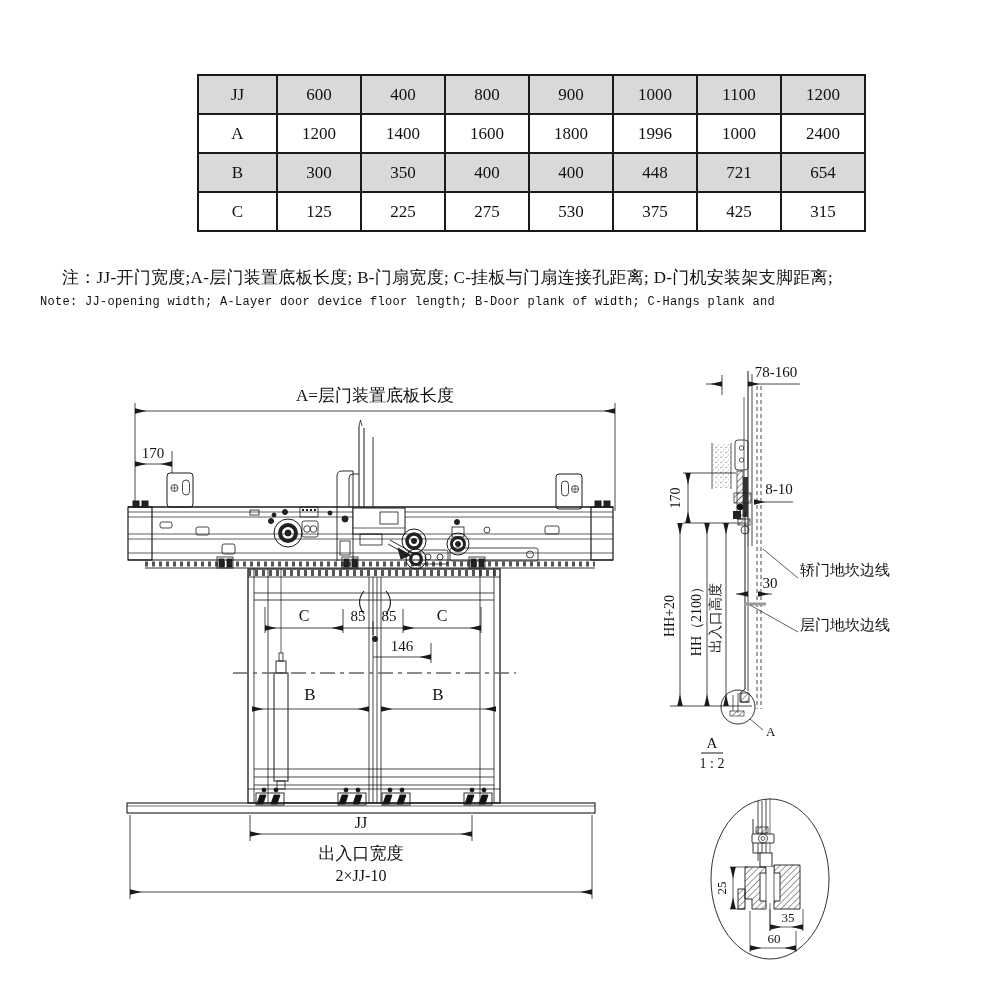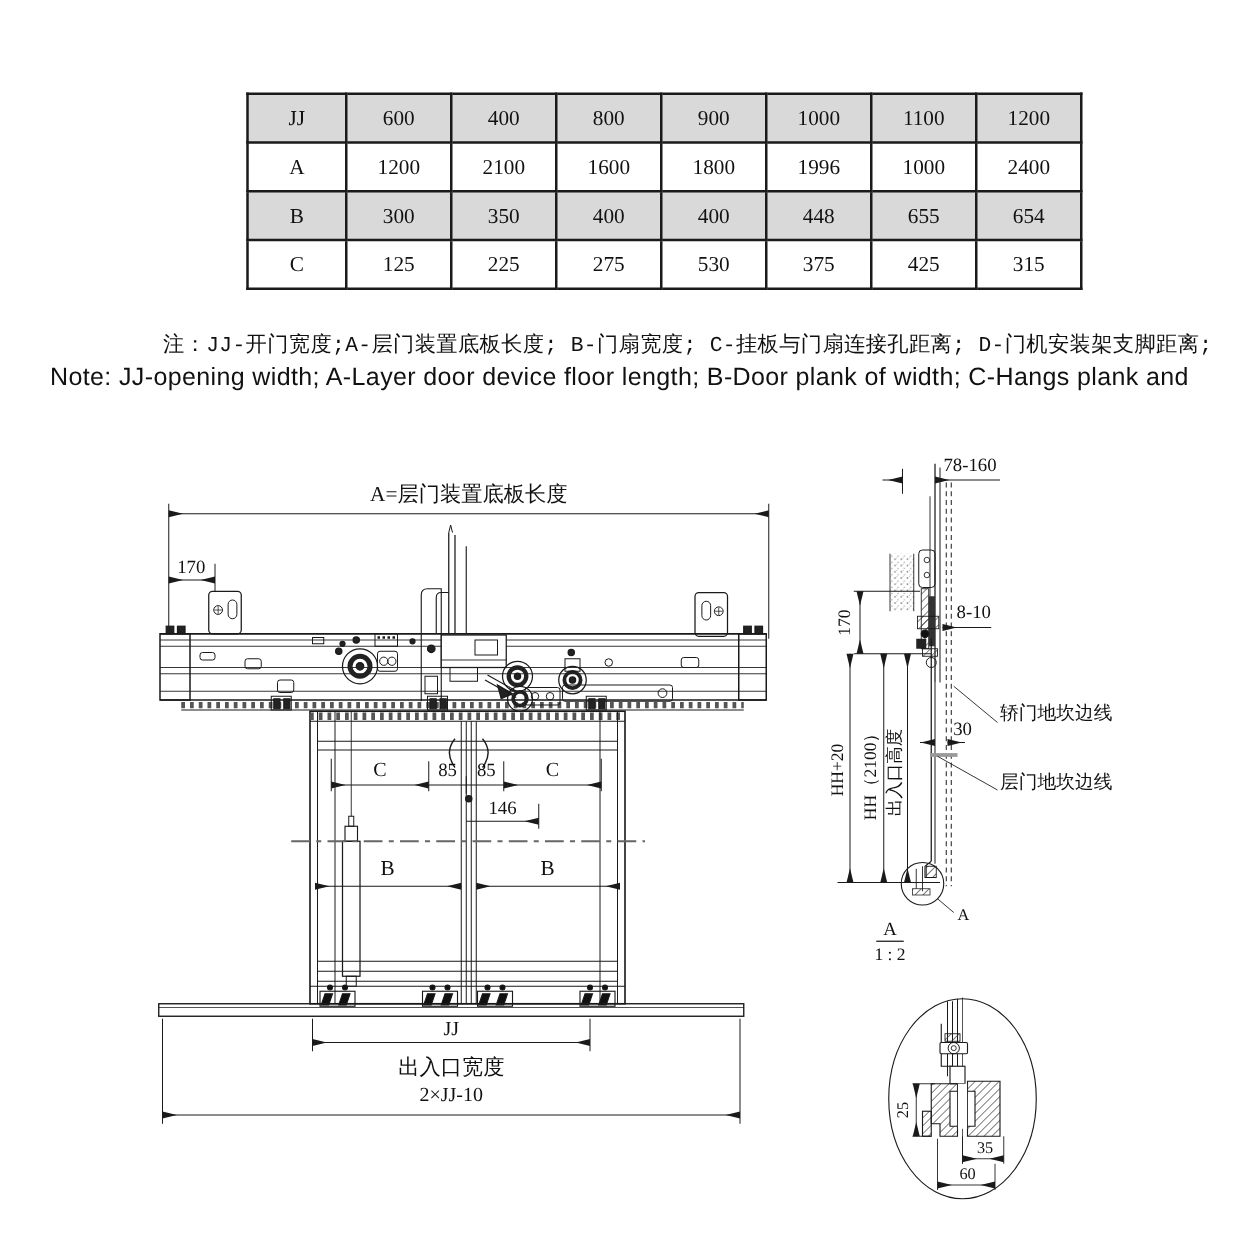--- a/index.html
+++ b/index.html
@@ -7,22 +7,22 @@
         font-family:"Liberation Serif","DejaVu Serif",serif;color:#111;margin-top:41px;}
   
   #size-table{position:absolute;left:197px;top:33px;border-collapse:collapse;}
   #size-table td{border:2px solid #1a1a1a;width:82px;height:37px;text-align:center;
                  font-size:17px;padding:0;}
   #size-table td.hd{width:77px;}
   #size-table tr.shade td{background:#d9d9d9;}
   
   #notes{position:absolute;left:40px;top:224px;width:930px;font-size:17px;
          line-height:25px;letter-spacing:.3px;}
-  #notes .cn{padding-left:22px;font-family:Liberation Mono, monospace;text-align:right;}
-  #notes .en{font-family:Liberation Sans, sans-serif;font-size:20px;}
+  #notes .cn{padding-left:22px;font-family:Liberation Serif, serif;}
+  #notes .en{font-family:Liberation Mono, monospace;font-size:12px;}
   
   svg{position:absolute;left:0;top:0;}
   text{font-family:"Liberation Serif","DejaVu Serif",serif;fill:#111;stroke:none;}
   .t15{font-size:15px;} .t16{font-size:16px;} .t17{font-size:17px;}
   .t14{font-size:14px;} .t13{font-size:13px;}
 </style>
 </head>
 <body>
 
 <div id="page">
@@ -35,35 +35,35 @@
       <td>400</td>
       <td>800</td>
       <td>900</td>
       <td>1000</td>
       <td>1100</td>
       <td>1200</td>
     </tr>
     <tr>
       <td class="hd">A</td>
       <td>1200</td>
-      <td>2100</td>
+      <td>1400</td>
       <td>1600</td>
       <td>1800</td>
       <td>1996</td>
       <td>1000</td>
       <td>2400</td>
     </tr>
     <tr class="shade">
       <td class="hd">B</td>
       <td>300</td>
       <td>350</td>
       <td>400</td>
       <td>400</td>
       <td>448</td>
-      <td>655</td>
+      <td>721</td>
       <td>654</td>
     </tr>
     <tr>
       <td class="hd">C</td>
       <td>125</td>
       <td>225</td>
       <td>275</td>
       <td>530</td>
       <td>375</td>
       <td>425</td>

